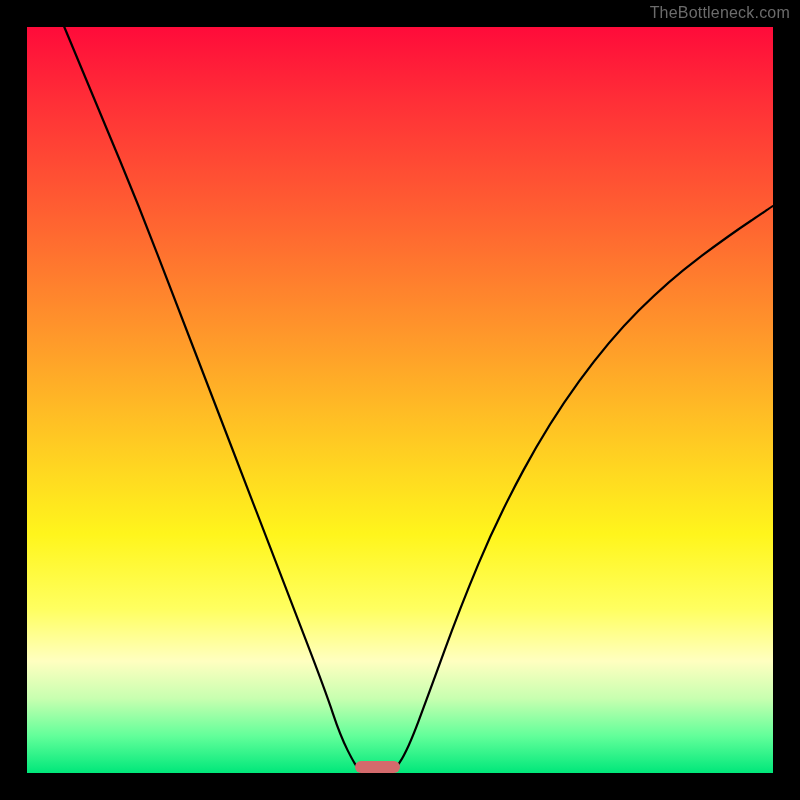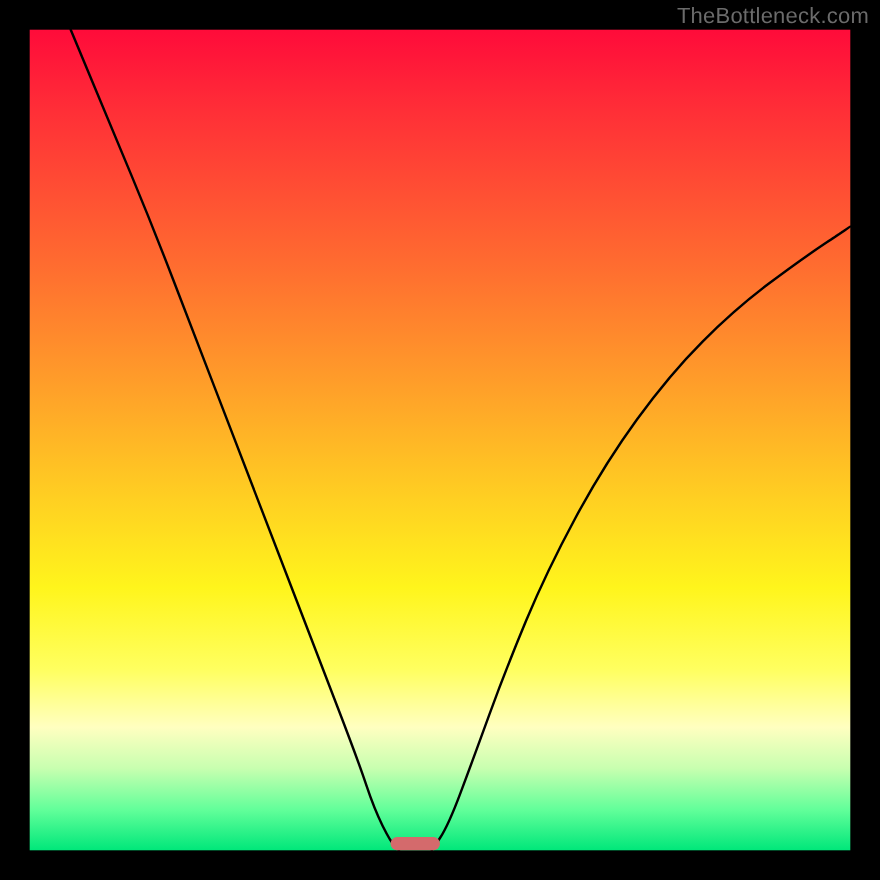--- a/index.html
+++ b/index.html
@@ -38,21 +38,21 @@
       #c8ffb0 90%,
       #63ff9a 95%,
       #00e77a 100%
     );
   }
   .watermark {
     position: absolute;
     top: 4px;
     right: 10px;
     color: #6b6b6b;
-    font-size: 20px;
+    font-size: 16px;
     letter-spacing: 0.2px;
     font-weight: 400;
     user-select: none;
   }
   svg.curves {
     position: absolute;
     left: 0;
     top: 0;
     width: 746px;
     height: 746px;

